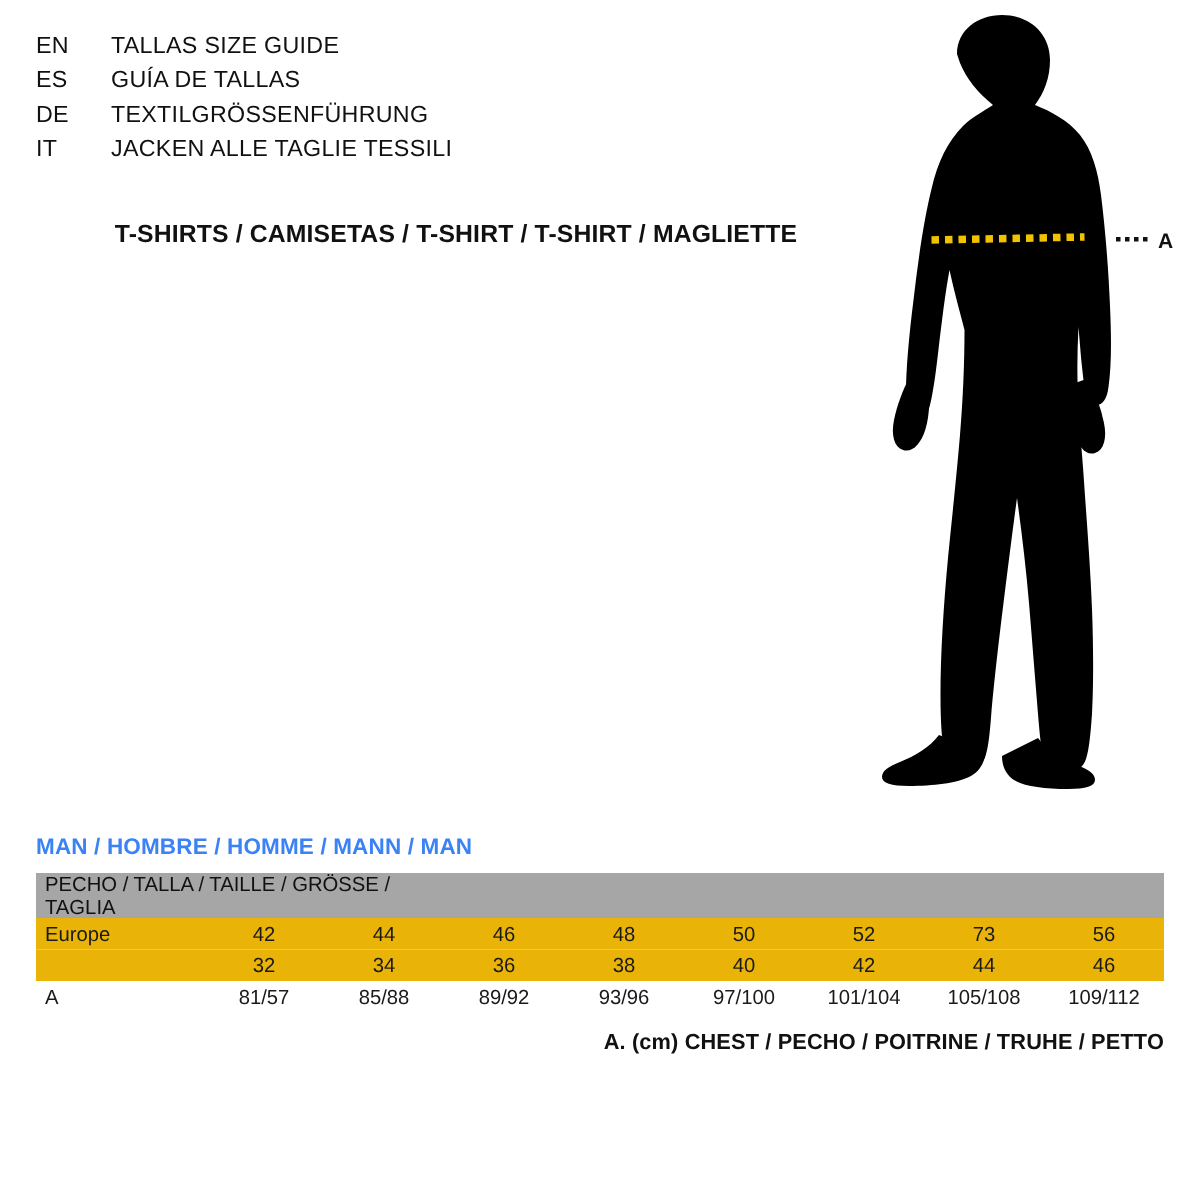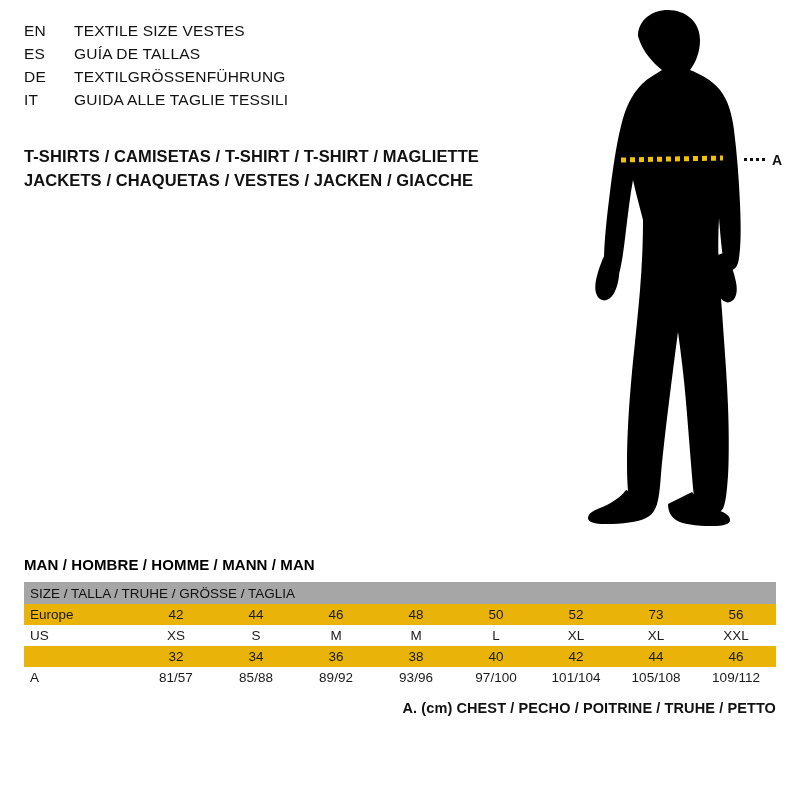--- a/index.html
+++ b/index.html
@@ -47,20 +47,21 @@
     color: #111;
     white-space: nowrap;
   }
 
   
   .garment-block {
     position: absolute;
     left: 24px;
     top: 144px;
     width: 560px;
+    text-align: center;
   }
   .garment-line {
     font-size: 16.5px;
     font-weight: bold;
     letter-spacing: 0.1px;
     line-height: 24px;
     color: #111;
     white-space: nowrap;
   }
 
@@ -102,21 +103,21 @@
   
   .table-section {
     position: absolute;
     left: 24px;
     top: 556px;
     width: 752px;
   }
   .table-caption {
     font-size: 15px;
     font-weight: bold;
-    color: #000000;
+    color: #3b82f6;
     margin-bottom: 9px;
     letter-spacing: 0.1px;
   }
   table.size-table {
     border-collapse: collapse;
     width: 752px;
     table-layout: fixed;
     font-size: 13.5px;
   }
   table.size-table td, table.size-table th {
@@ -156,39 +157,38 @@
   }
 </style>
 </head>
 <body>
 
 <div class="page">
 
   <div class="lang-block">
     <div class="lang-row">
       <span class="lang-code">EN</span>
-      <span class="lang-text">TEXTILE SIZE VESTES</span>
+      <span class="lang-text">TALLAS SIZE GUIDE</span>
     </div>
     <div class="lang-row">
       <span class="lang-code">ES</span>
       <span class="lang-text">GUÍA DE TALLAS</span>
     </div>
     <div class="lang-row">
       <span class="lang-code">DE</span>
       <span class="lang-text">TEXTILGRÖSSENFÜHRUNG</span>
     </div>
     <div class="lang-row">
       <span class="lang-code">IT</span>
-      <span class="lang-text">GUIDA ALLE TAGLIE TESSILI</span>
+      <span class="lang-text">JACKEN ALLE TAGLIE TESSILI</span>
     </div>
   </div>
 
   <div class="garment-block">
     <div class="garment-line">T-SHIRTS / CAMISETAS / T-SHIRT / T-SHIRT / MAGLIETTE</div>
-    <div class="garment-line">JACKETS / CHAQUETAS / VESTES / JACKEN / GIACCHE</div>
   </div>
 
   <div class="figure-wrap">
     <svg width="260" height="530" viewBox="0 0 260 530">
       <path fill="#000000" d="
         M 98 28
         C 98 12, 112 2, 128 2
         C 146 2, 160 14, 160 32
         C 160 44, 156 54, 150 62
         C 160 66, 172 72, 180 82
@@ -280,49 +280,38 @@
           <col style="width:80px">
           <col style="width:80px">
           <col style="width:80px">
         <col style="width:80px">
           <col style="width:80px">
           <col style="width:80px">
           <col style="width:80px">
       </colgroup>
       <tbody>
         <tr class="head-row">
-          <th class="hdr-label" colspan="3">SIZE / TALLA / TRUHE / GRÖSSE / TAGLIA</th>
+          <th class="hdr-label" colspan="3">PECHO / TALLA / TAILLE / GRÖSSE / TAGLIA</th>
           <th></th>
           <th></th>
           <th></th>
           <th></th>
           <th></th>
           <th></th>
         </tr>
         <tr class="shade">
           <td class="row-label">Europe</td>
           <td>42</td>
           <td>44</td>
           <td>46</td>
           <td>48</td>
           <td>50</td>
           <td>52</td>
           <td>73</td>
           <td>56</td>
-        </tr>
-        <tr class="plain">
-          <td class="row-label">US</td>
-          <td>XS</td>
-          <td>S</td>
-          <td>M</td>
-          <td>M</td>
-          <td>L</td>
-          <td>XL</td>
-          <td>XL</td>
-          <td>XXL</td>
         </tr>
         <tr class="shade">
           <td class="row-label"></td>
           <td>32</td>
           <td>34</td>
           <td>36</td>
           <td>38</td>
           <td>40</td>
           <td>42</td>
           <td>44</td>

